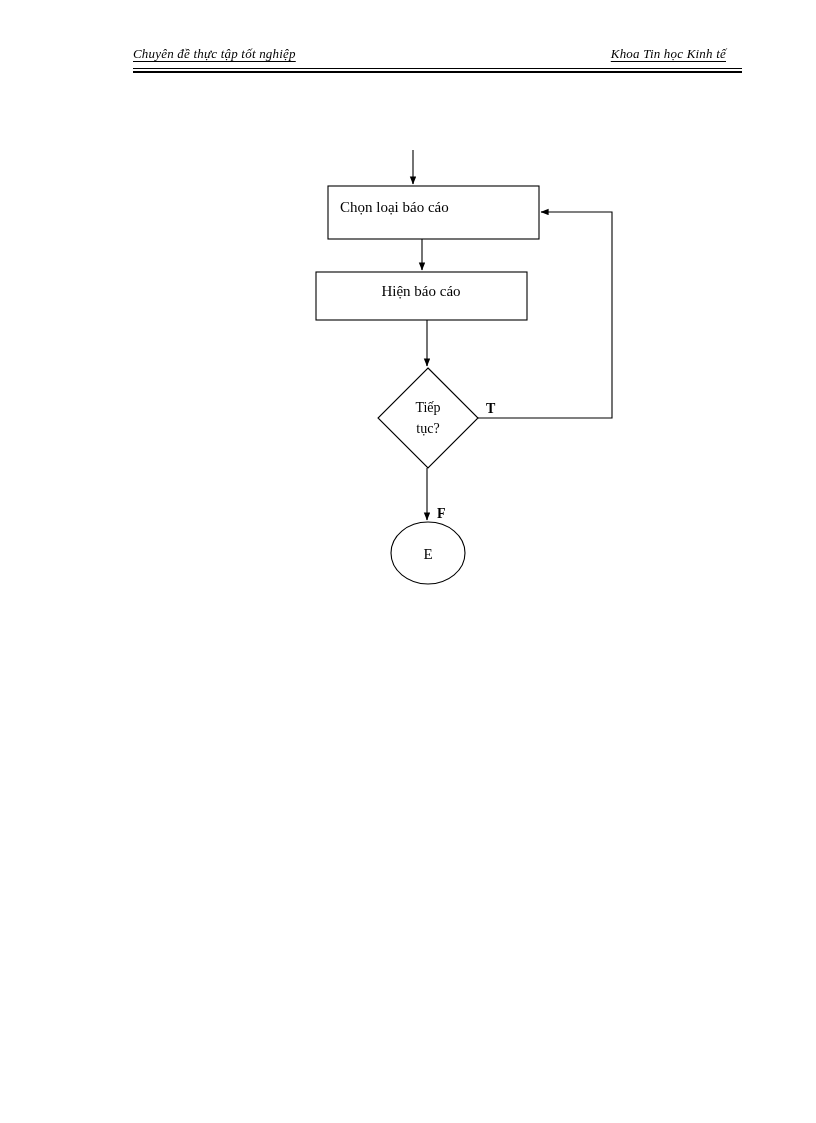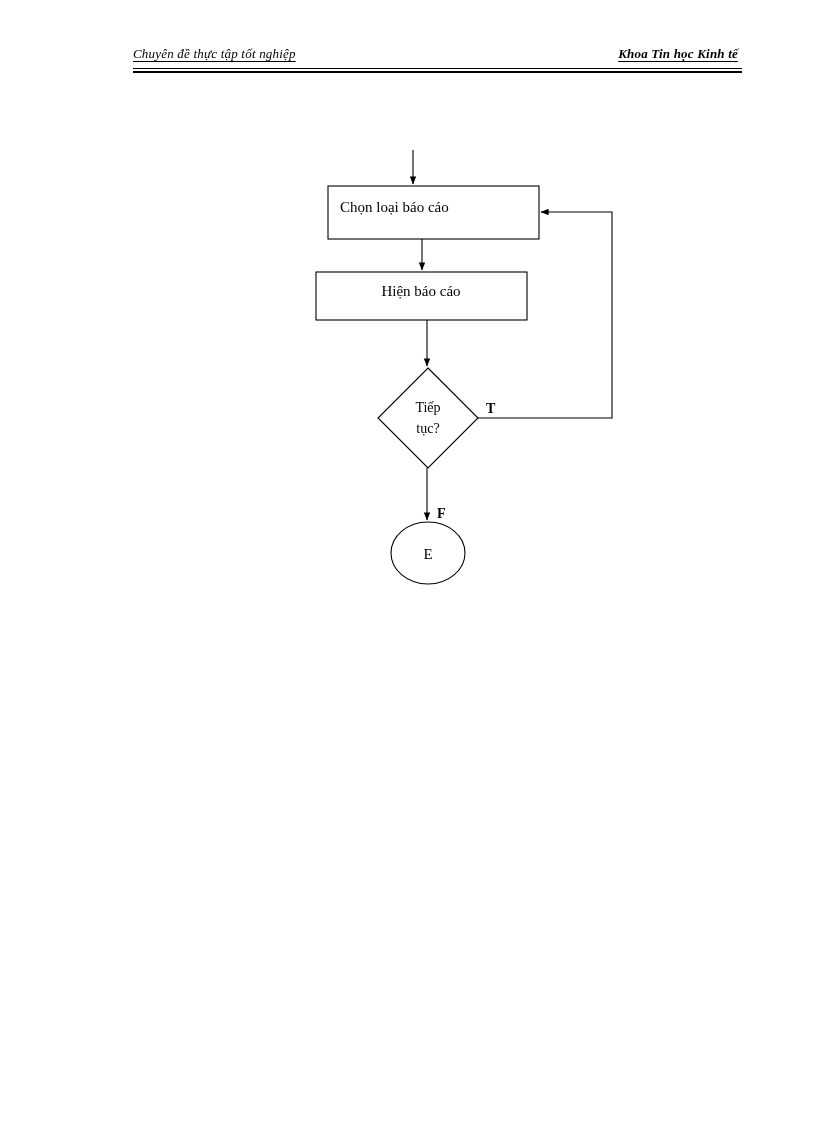--- a/index.html
+++ b/index.html
@@ -40,21 +40,21 @@
     font-style: italic;
     font-size: 13px;
     line-height: 20px;
     letter-spacing: 0.2px;
     white-space: nowrap;
     text-decoration: underline;
     text-underline-offset: 3px;
     text-decoration-thickness: 1px;
   }
   .hdr-left  { left: 0px; }
-  .hdr-right { right: 4px; font-weight: bold; }
+  .hdr-right { right: 16px; }
 
   .hdr-rule-thin {
     position: absolute;
     left: 0;
     top: 24px;
     width: 609px;
     height: 1px;
     background: #000000;
   }
   .hdr-rule-thick {

